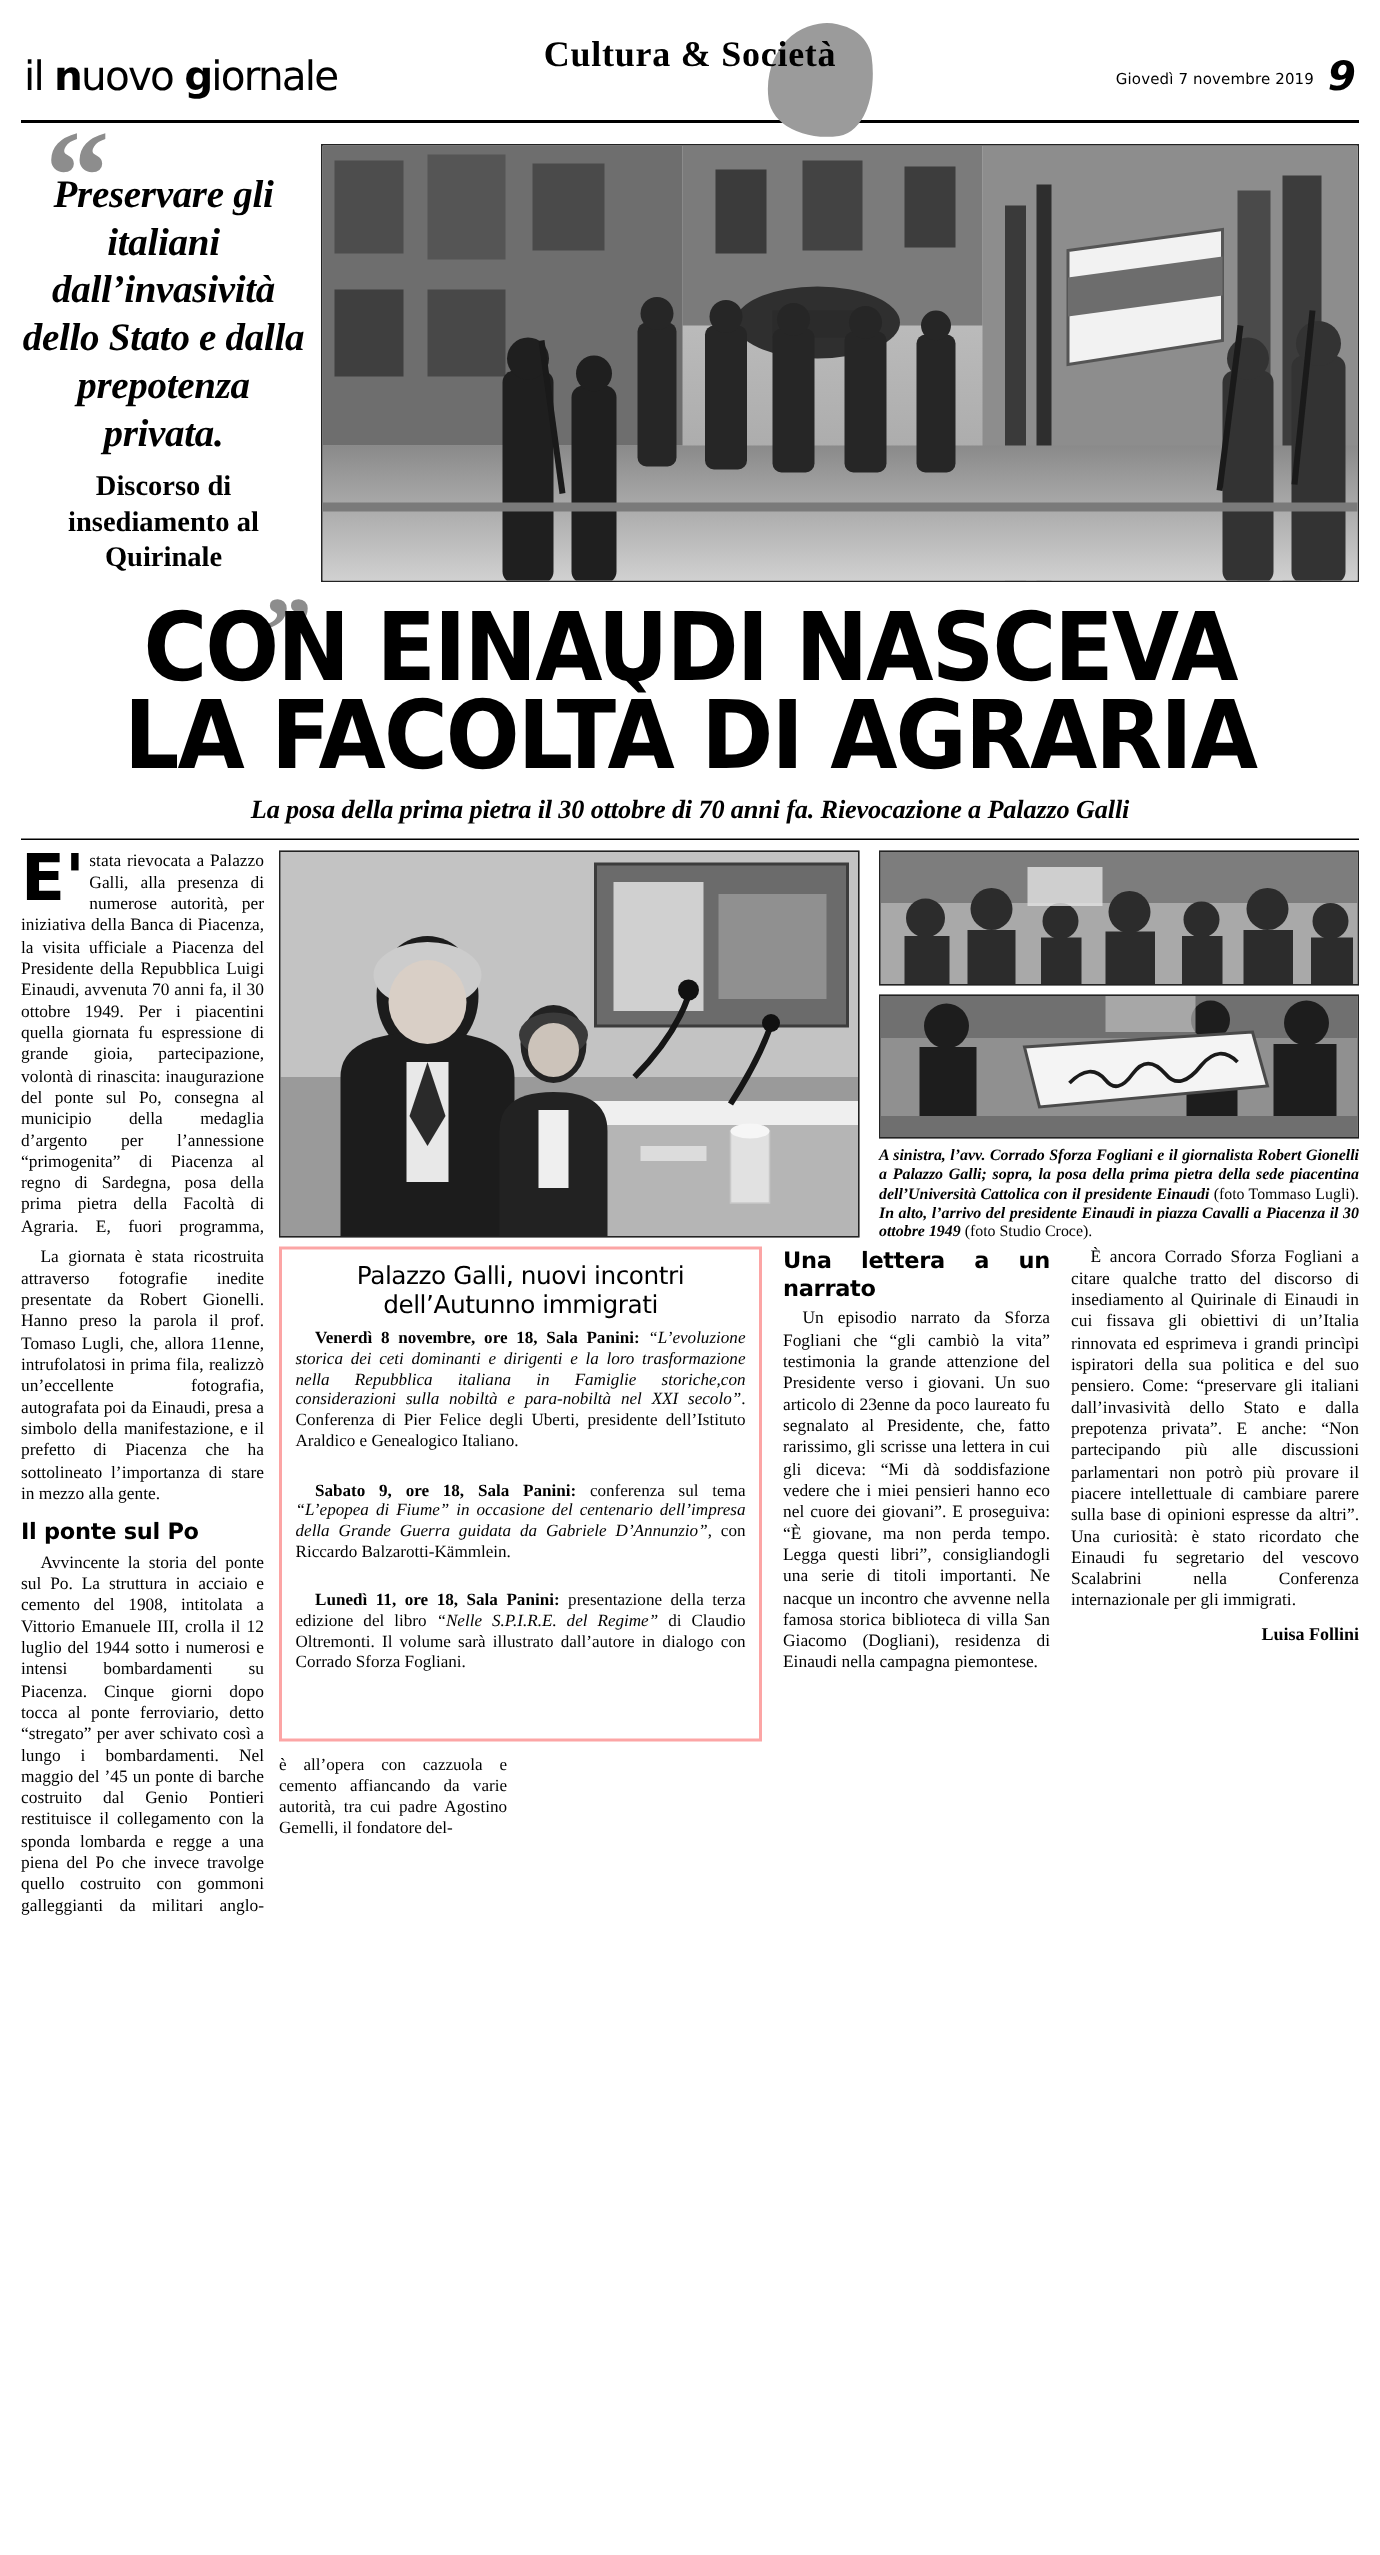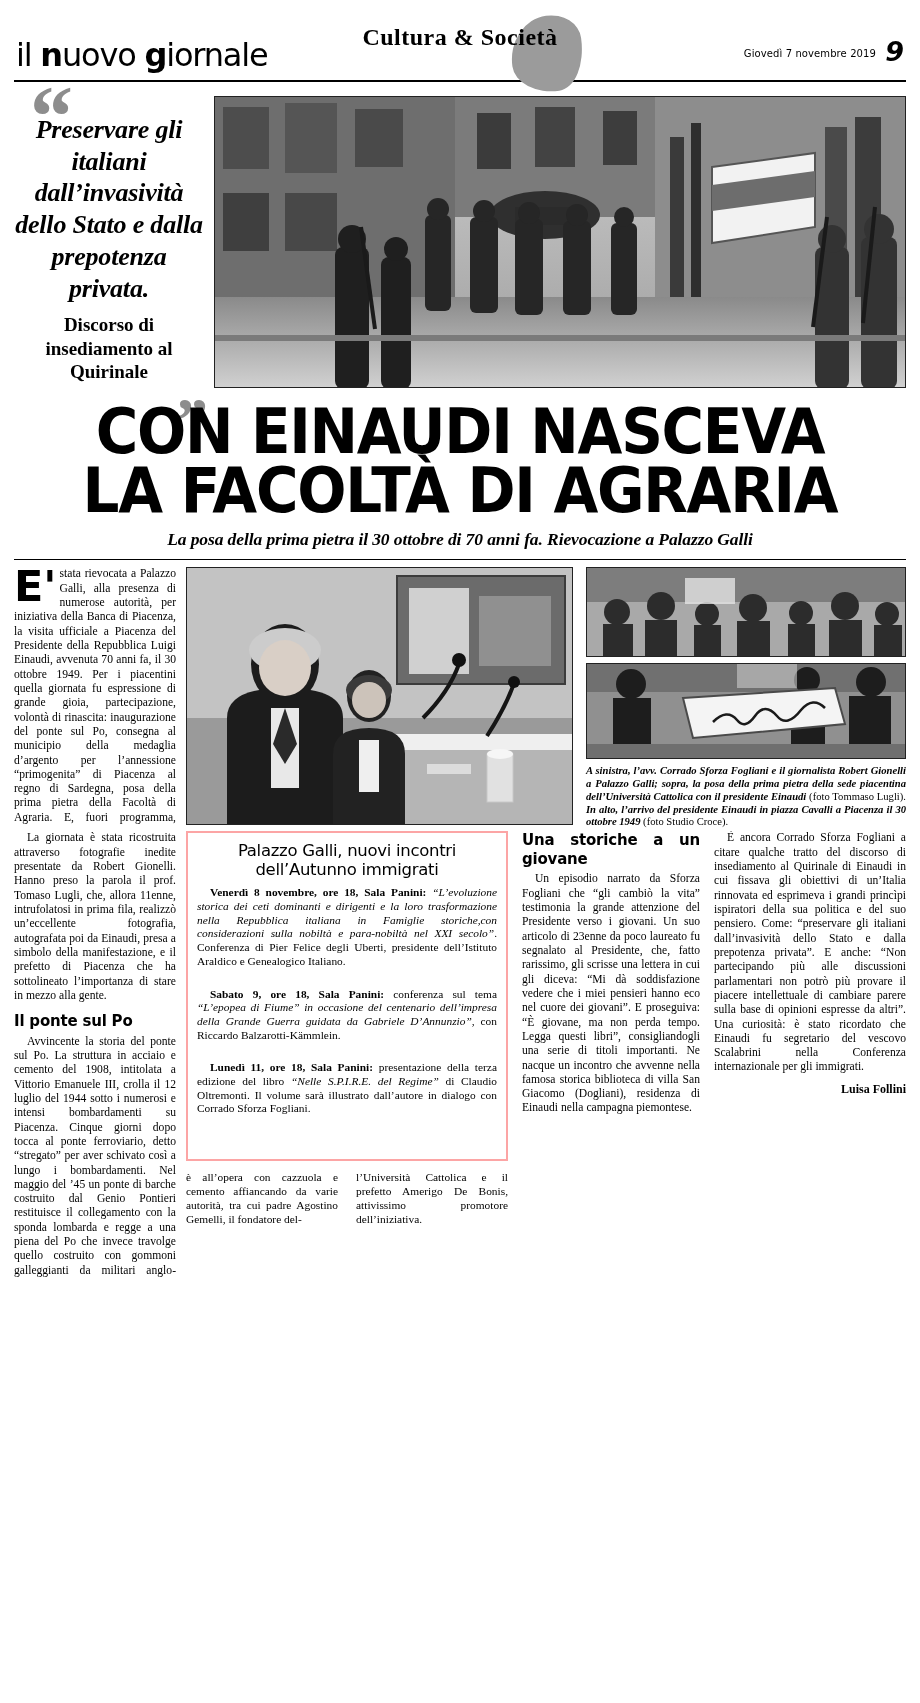--- a/index.html
+++ b/index.html
@@ -27,21 +27,21 @@
   .masthead {
     position: relative;
     height: 72px;
     margin: 14px 14px 0 14px;
   }
   .masthead-logo {
     position: absolute;
     left: 2px;
     top: 22px;
     font-family: "DejaVu Sans", sans-serif;
-    font-size: 32px;
+    font-size: 27px;
     font-weight: bold;
     letter-spacing: -1.2px;
     white-space: nowrap;
   }
   .masthead-logo .lo-il { font-weight: 400; }
   .masthead-logo .lo-n { font-weight: 900; }
   .masthead-logo .lo-uovo { font-weight: 400; }
   .masthead-logo .lo-g { font-weight: 900; }
   .masthead-logo .lo-iornale { font-weight: 400; }
 
@@ -573,26 +573,23 @@
         <div class="events-body">
           <p><b>Venerdì 8 novembre, ore 18, Sala Panini:</b><i> “L’evoluzione storica dei ceti dominanti e dirigenti e la loro trasformazione nella Repubblica italiana in Famiglie storiche,con considerazioni sulla nobiltà e para-nobiltà nel XXI secolo”</i><span>. Conferenza di Pier Felice degli Uberti, presidente dell’Istituto Araldico e Genealogico Italiano.</span></p>
           <p><b>Sabato 9, ore 18, Sala Panini:</b><span> conferenza sul tema </span><i>“L’epopea di Fiume” in occasione del centenario dell’impresa della Grande Guerra guidata da Gabriele D’Annunzio”</i><span>, con Riccardo Balzarotti-Kämmlein.</span></p>
           <p><b>Lunedì 11, ore 18, Sala Panini:</b><span> presentazione della terza edizione del libro </span><i>“Nelle S.P.I.R.E. del Regime”</i><span> di Claudio Oltremonti. Il volume sarà illustrato dall’autore in dialogo con Corrado Sforza Fogliani.</span></p>
         </div>
       </div>
 
       <div class="col-after-box-a">
         <p>è all’opera con cazzuola e cemento affiancando da varie autorità, tra cui padre Agostino Gemelli, il fondatore del-</p>
       </div>
-      <div class="col-after-box-b">
-        <p>l’Università Cattolica e il prefetto Amerigo De Bonis, attivissimo promotore dell’iniziativa.</p>
-      </div>
 
       <div class="col3 col-txt">
-        <div class="subhead-inline" style="margin-top:0">Una storiche a un giovane</div>
+        <div class="subhead-inline" style="margin-top:0">Una lettera a un narrato</div>
         <p>Un episodio narrato da Sforza Fogliani che “gli cambiò la vita” testimonia la grande attenzione del Presidente verso i giovani. Un suo articolo di 23enne da poco laureato fu segnalato al Presidente, che, fatto rarissimo, gli scrisse una lettera in cui gli diceva: “Mi dà soddisfazione vedere che i miei pensieri hanno eco nel cuore dei giovani”. E proseguiva: “È giovane, ma non perda tempo. Legga questi libri”, consigliandogli una serie di titoli importanti. Ne nacque un incontro che avvenne nella famosa storica biblioteca di villa San Giacomo (Dogliani), residenza di Einaudi nella campagna piemontese.</p>
       </div>
 
       <div class="col4 col-txt">
         <p>È ancora Corrado Sforza Fogliani a citare qualche tratto del discorso di insediamento al Quirinale di Einaudi in cui fissava gli obiettivi di un’Italia rinnovata ed esprimeva i grandi princìpi ispiratori della sua politica e del suo pensiero. Come: “preservare gli italiani dall’invasività dello Stato e dalla prepotenza privata”. E anche: “Non partecipando più alle discussioni parlamentari non potrò più provare il piacere intellettuale di cambiare parere sulla base di opinioni espresse da altri”. Una curiosità: è stato ricordato che Einaudi fu segretario del vescovo Scalabrini nella Conferenza internazionale per gli immigrati.</p>
         <div class="byline">Luisa Follini</div>
       </div>
     </div>
   </div>
 

